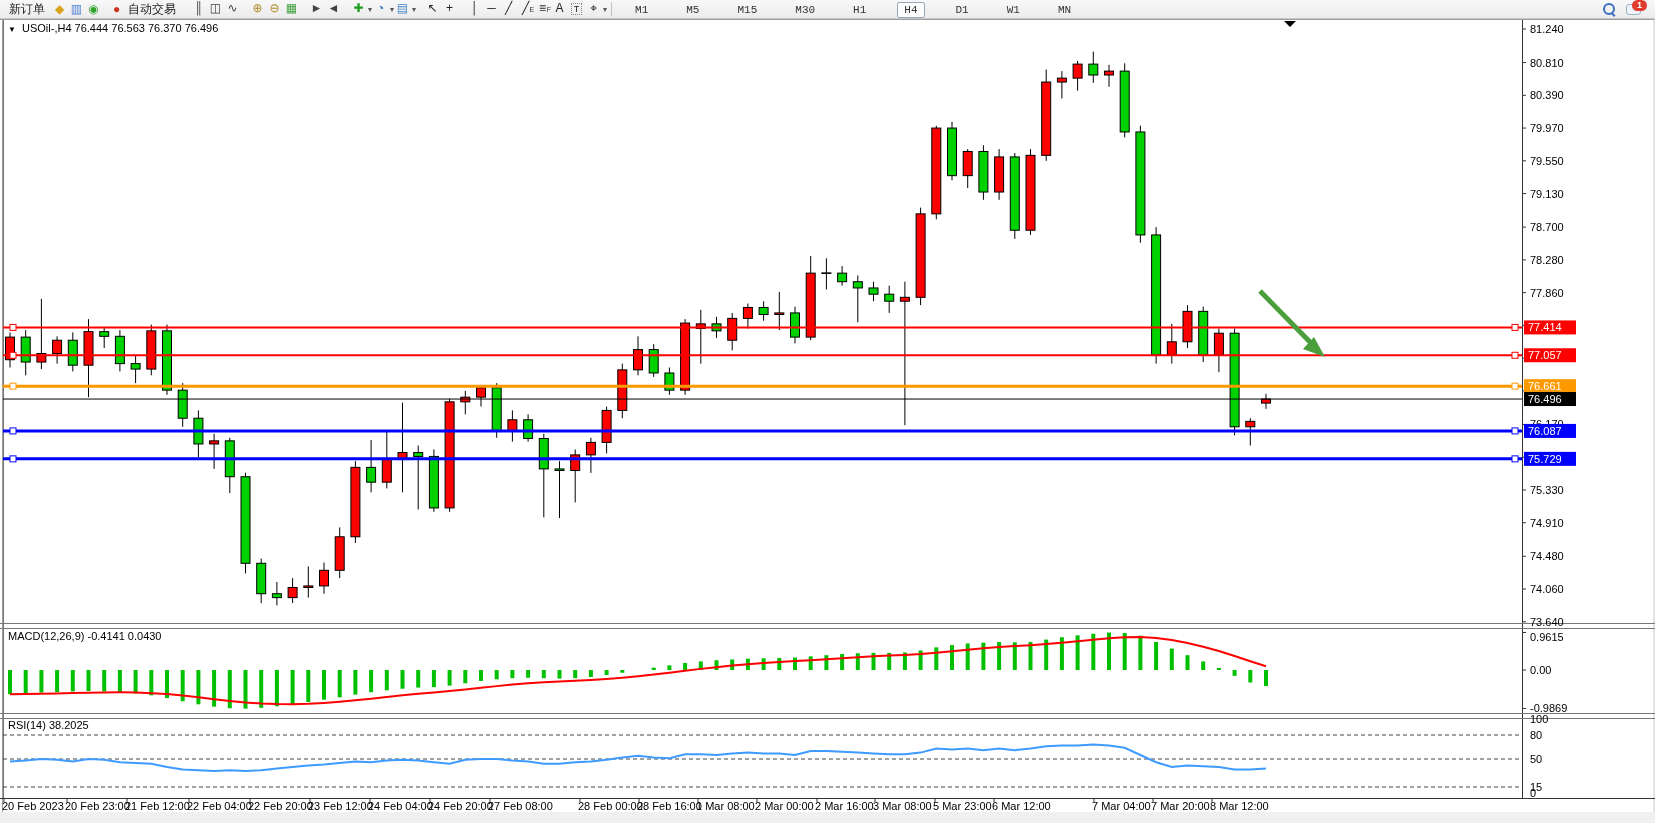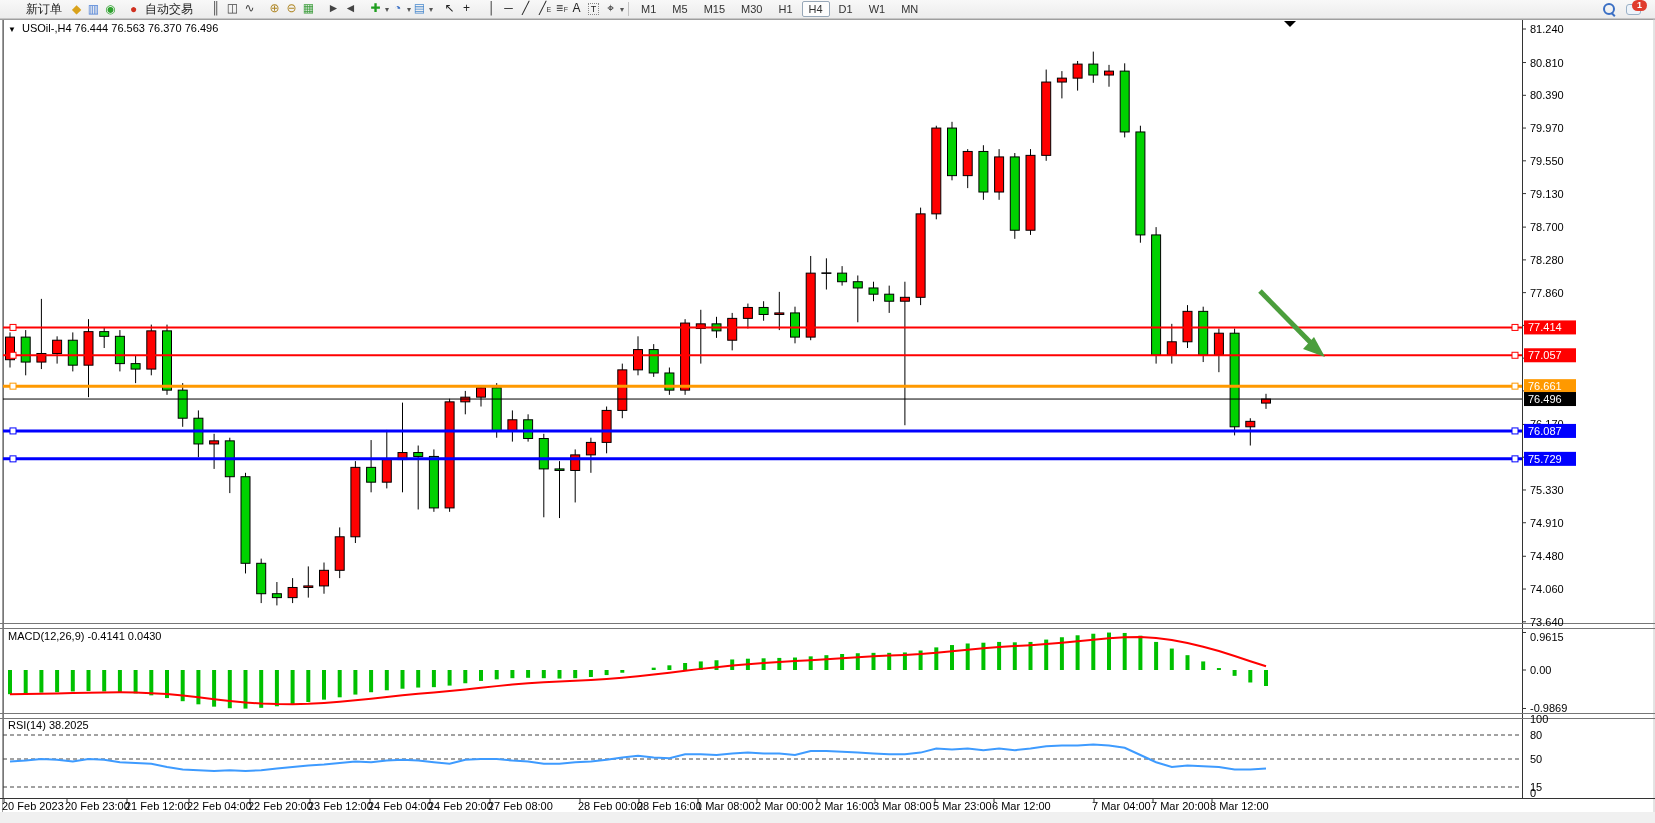--- a/index.html
+++ b/index.html
@@ -6,29 +6,29 @@
   body{
     width:1655px;height:823px;overflow:hidden;position:relative;
     font-family:"Liberation Sans",sans-serif;background:#f0f0f0;
   }
   
   .toolbar{
     position:absolute;top:0;left:0;width:1655px;height:19px;z-index:10;
     background:linear-gradient(#f8f8f8,#ececec);
     border-bottom:1px solid #c6c6c6;
     display:flex;align-items:center;font-size:12px;color:#222;
-    padding-left:20px;box-sizing:border-box;white-space:nowrap;
+    padding-left:3px;box-sizing:border-box;white-space:nowrap;
   }
   .tb-btn{display:inline-flex;align-items:center;gap:3px;padding:0 5px;height:17px;cursor:default;border:1px solid transparent;border-radius:2px;}
   .tb-icon{display:inline-flex;align-items:center;justify-content:center;width:17px;height:17px;font-size:12px;line-height:17px;position:relative;}
   .tb-icon .sub{position:absolute;right:0px;bottom:-1px;font-size:7px;color:#333;}
   .tb-icon .boxed{border:1px dotted #888;padding:0 2px;font-size:9px;line-height:10px;}
   .caret{font-size:8px;color:#555;margin-left:1px;}
   .sep{width:1px;height:14px;background:#c2c2c2;margin:0 4px;flex:0 0 auto;}
-  .tf{padding:1px 6px;font-size:11px;color:#333;border:1px solid transparent;margin:0 1px;}
+  .tf{padding:1px 6px;font-size:11px;color:#333;border:1px solid transparent;margin:0 12px;font-family:Liberation Mono, monospace;}
   .tf.active{background:#fdfdfd;border:1px solid #98a8b8;border-radius:2px;}
   .spacer{flex:1;}
   .mag{position:relative;width:13px;height:13px;margin-right:10px;cursor:pointer;}
   .mag .lens{position:absolute;left:0;top:0;width:8px;height:8px;border:2px solid #3a6fc4;border-radius:50%;}
   .mag .handle{position:absolute;left:9px;top:9px;width:5px;height:2px;background:#3a6fc4;transform:rotate(45deg);transform-origin:0 0;}
   .chat{position:relative;width:15px;height:12px;margin-right:14px;cursor:pointer;}
   .chat .bub{position:absolute;left:0;top:1px;width:13px;height:9px;border:1.5px solid #9ab0c6;border-radius:3px;background:#eef4fa;}
   .chat .badge{
     position:absolute;right:-6px;top:-3px;min-width:11px;height:11px;border-radius:6px;
     background:#e03c2d;color:#fff;font-size:9px;line-height:11px;text-align:center;padding:0 2px;font-weight:bold;

